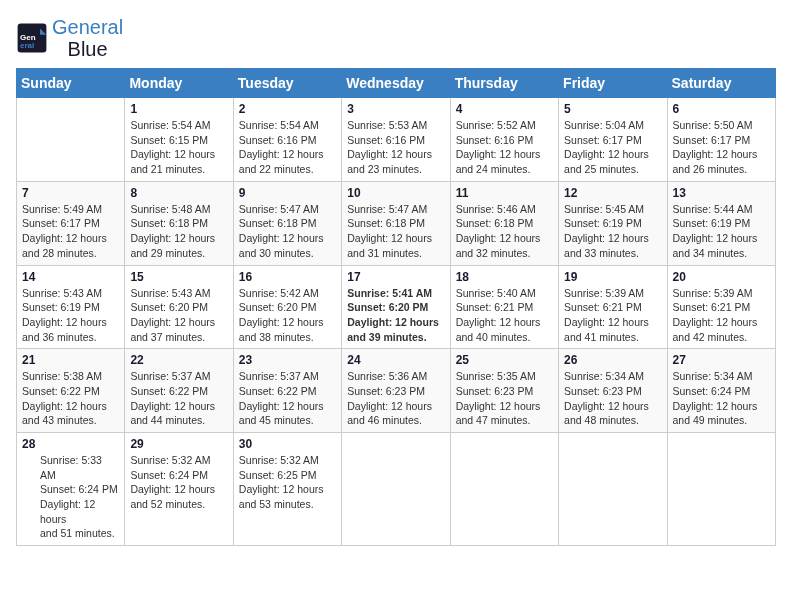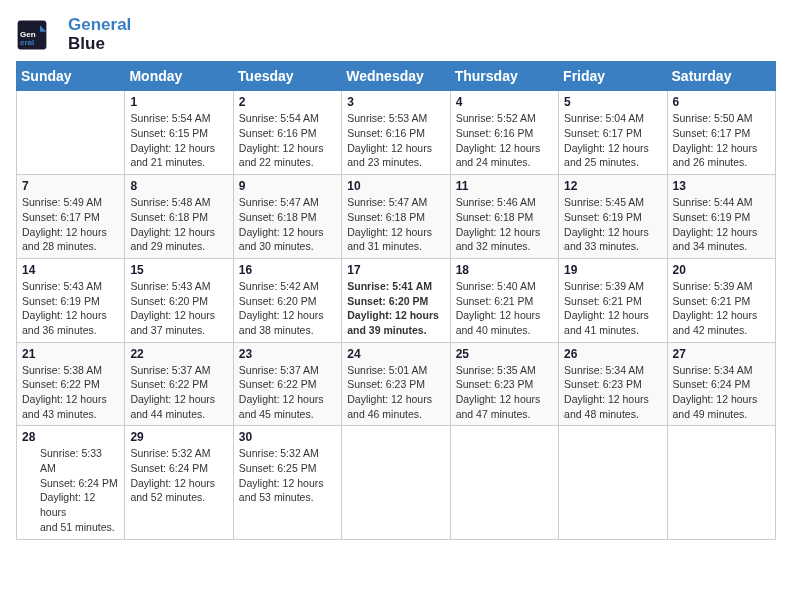--- a/index.html
+++ b/index.html
@@ -12,27 +12,28 @@
     }
     .header {
       display: flex;
       justify-content: space-between;
       align-items: flex-start;
       margin-bottom: 8px;
     }
     .logo {
       display: flex;
       align-items: center;
-      gap: 20px;
+      gap: 4px;
     }
     .logo-text {
-      font-size: 17px;
-      font-weight: bold;
+      font-size: 20px;
+      font-weight: normal;
       color: #1a1a2e;
       line-height: 1.1;
+      text-align: center;
     }
     .logo-text span {
       color: #3a7fc1;
     }
     .logo-icon {
       width: 32px;
       height: 32px;
     }
     .title-block {
       text-align: right;
@@ -283,21 +284,21 @@
         </td>
         <td>
           <span class="day-num">23</span>
           <div class="day-info" style="white-space: pre-line;">Sunrise: 5:37 AM
 Sunset: 6:22 PM
 Daylight: 12 hours
 and 45 minutes.</div>
         </td>
         <td>
           <span class="day-num">24</span>
-          <div class="day-info" style="white-space: pre-line;">Sunrise: 5:01 AM
+          <div class="day-info" style="white-space: pre-line;">Sunrise: 5:36 AM
 Sunset: 6:23 PM
 Daylight: 12 hours
 and 46 minutes.</div>
         </td>
         <td>
           <span class="day-num">25</span>
           <div class="day-info" style="white-space: pre-line;">Sunrise: 5:35 AM
 Sunset: 6:23 PM
 Daylight: 12 hours
 and 47 minutes.</div>

